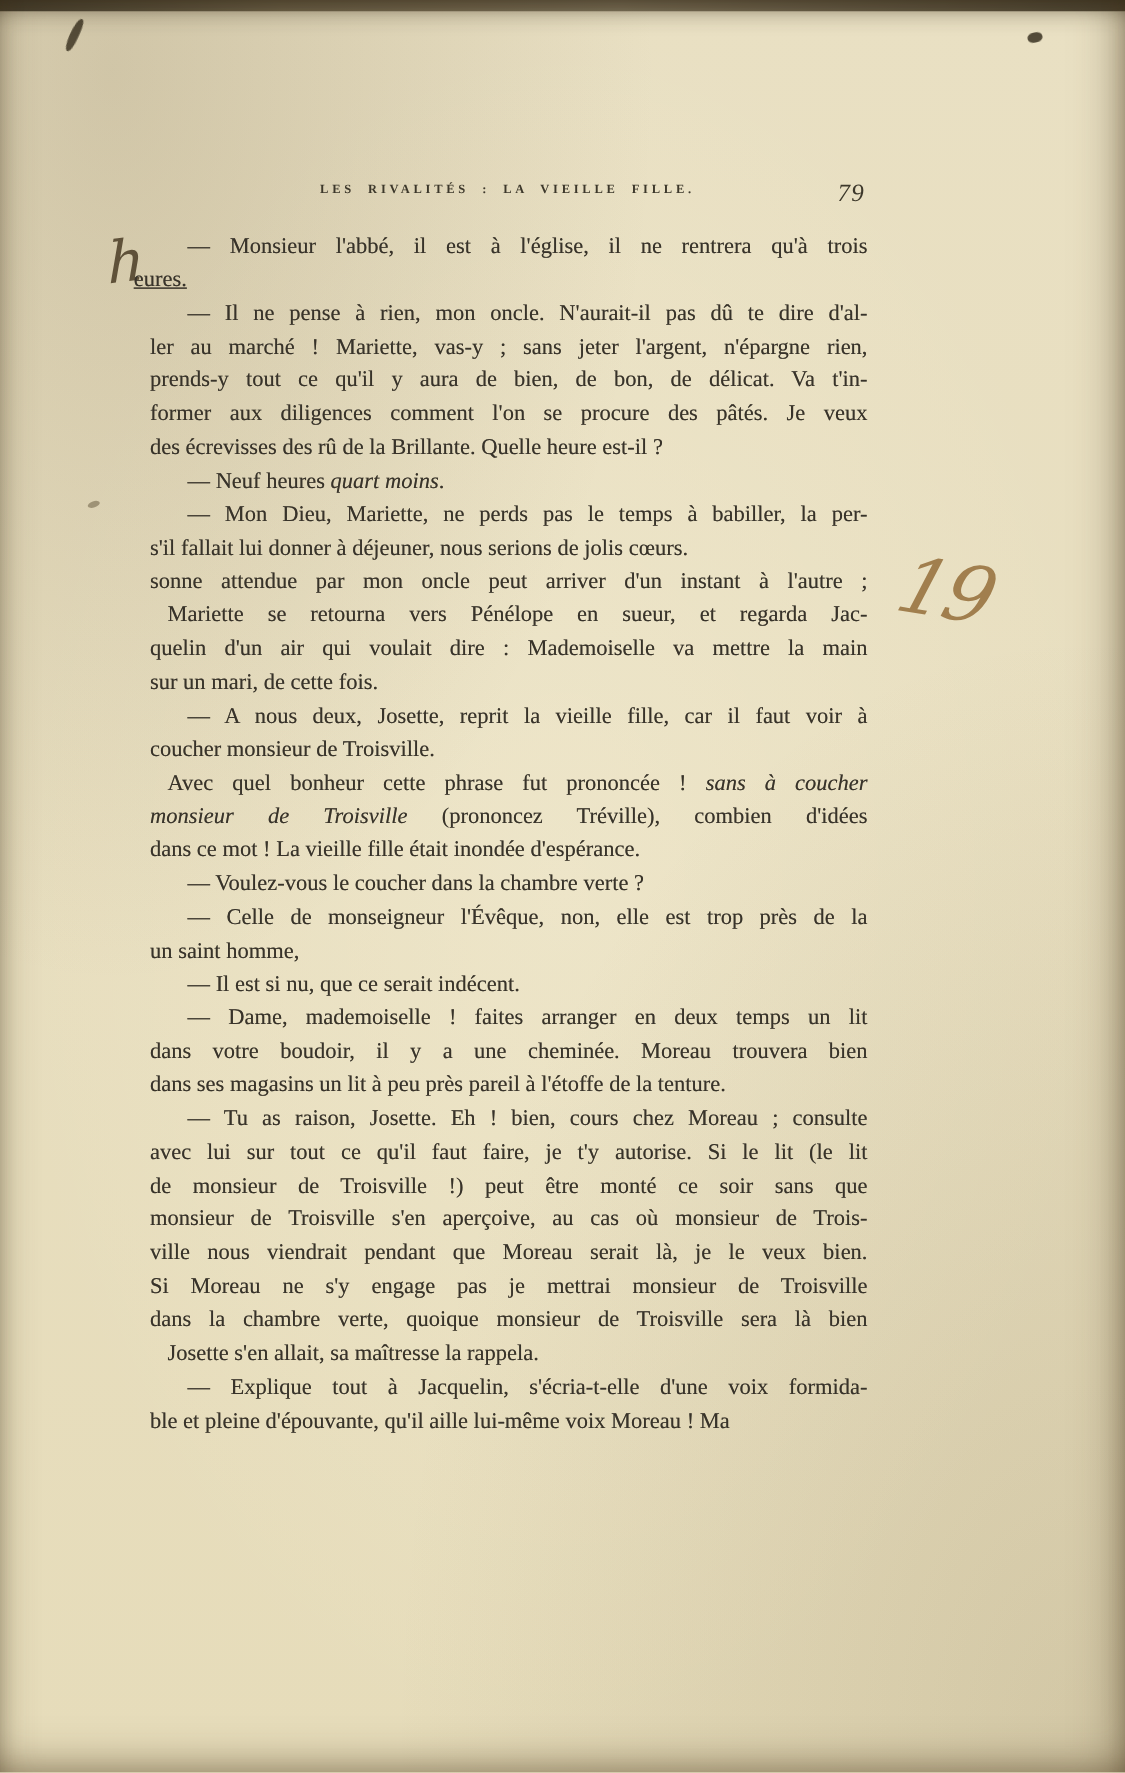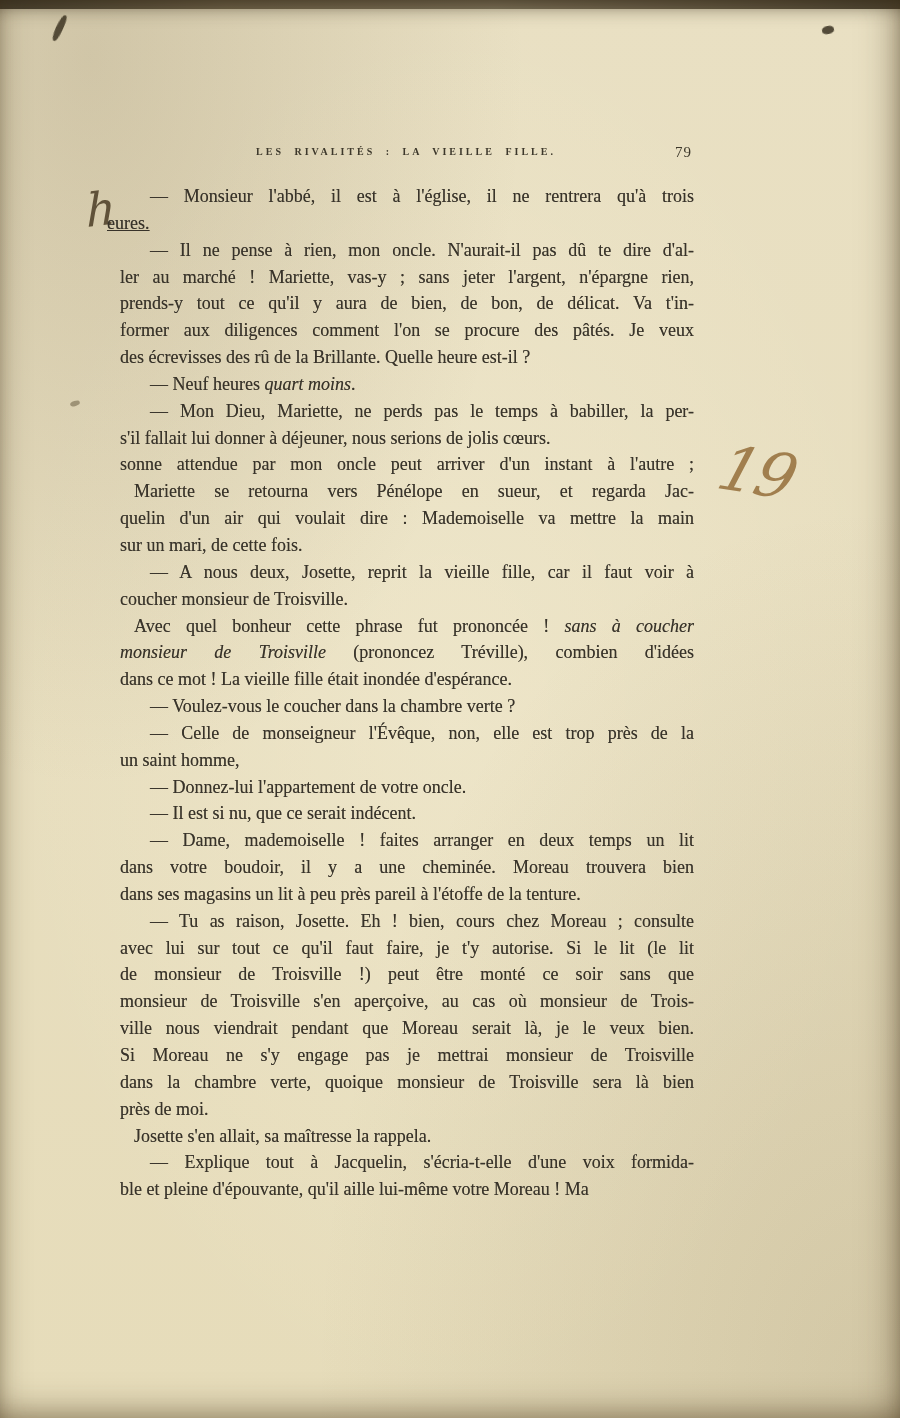--- a/index.html
+++ b/index.html
@@ -66,22 +66,23 @@
   .running-head .title {
     display: block;
     text-align: center;
     font-size: 10px;
     letter-spacing: 3px;
     word-spacing: 5px;
     font-weight: bold;
   }
   .running-head .pagenum {
     position: absolute; right: 0; top: -2px;
-    font-size: 15px;
+    font-size: 20px;
     letter-spacing: 1px;
+    font-style: italic;
   }
   .text-block {
     position: absolute; left: 120px; top: 183px; width: 574px;
     font-size: 18px;
     line-height: 26.85px;
     color: #38332a;
     text-shadow: 0 0 0.4px rgba(50,45,35,0.55);
   }
   .line {
     text-align: justify;
@@ -148,30 +149,28 @@
       <div class="line"><span>quelin d'un air qui voulait dire : Mademoiselle va mettre la main</span></div>
       <div class="line last"><span>sur un mari, de cette fois.</span></div>
       <div class="line indent-lg"><span>— A nous deux, Josette, reprit la vieille fille, car il faut voir à</span></div>
       <div class="line last"><span>coucher monsieur de Troisville.</span></div>
       <div class="line indent-sm"><span>Avec quel bonheur cette phrase fut prononcée ! </span><span class="it">sans à coucher</span></div>
       <div class="line"><span class="it">monsieur de Troisville</span><span> (prononcez Tréville), combien d'idées</span></div>
       <div class="line last"><span>dans ce mot ! La vieille fille était inondée d'espérance.</span></div>
       <div class="line last indent-lg"><span>— Voulez-vous le coucher dans la chambre verte ?</span></div>
       <div class="line indent-lg"><span>— Celle de monseigneur l'Évêque, non, elle est trop près de la</span></div>
       <div class="line last"><span>un saint homme,</span></div>
-      <div class="line last indent-lg"><span>— Donnez-lui l'appartement de votre oncle.</span></div>
       <div class="line last indent-lg"><span>— Il est si nu, que ce serait indécent.</span></div>
       <div class="line indent-lg"><span>— Dame, mademoiselle ! faites arranger en deux temps un lit</span></div>
       <div class="line"><span>dans votre boudoir, il y a une cheminée. Moreau trouvera bien</span></div>
       <div class="line last"><span>dans ses magasins un lit à peu près pareil à l'étoffe de la tenture.</span></div>
       <div class="line indent-lg"><span>— Tu as raison, Josette. Eh ! bien, cours chez Moreau ; consulte</span></div>
       <div class="line"><span>avec lui sur tout ce qu'il faut faire, je t'y autorise. Si le lit (le lit</span></div>
       <div class="line"><span>de monsieur de Troisville !) peut être monté ce soir sans que</span></div>
       <div class="line"><span>monsieur de Troisville s'en aperçoive, au cas où monsieur de Trois-</span></div>
       <div class="line"><span>ville nous viendrait pendant que Moreau serait là, je le veux bien.</span></div>
       <div class="line"><span>Si Moreau ne s'y engage pas je mettrai monsieur de Troisville</span></div>
       <div class="line"><span>dans la chambre verte, quoique monsieur de Troisville sera là bien</span></div>
-      <div class="line last"><span>près de moi.</span></div>
       <div class="line last indent-sm"><span>Josette s'en allait, sa maîtresse la rappela.</span></div>
       <div class="line indent-lg"><span>— Explique tout à Jacquelin, s'écria-t-elle d'une voix formida-</span></div>
-      <div class="line last"><span>ble et pleine d'épouvante, qu'il aille lui-même votre Moreau ! Ma</span></div>
+      <div class="line last"><span>ble et pleine d'épouvante, qu'il aille lui-même voix Moreau ! Ma</span></div>
     </main>
 </div>
 
 </body></html>

